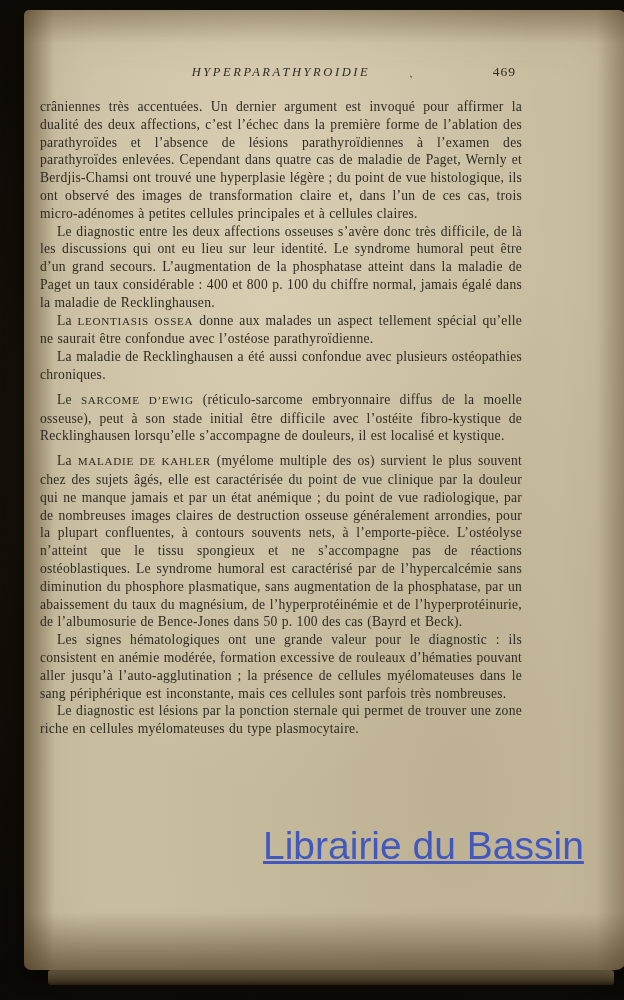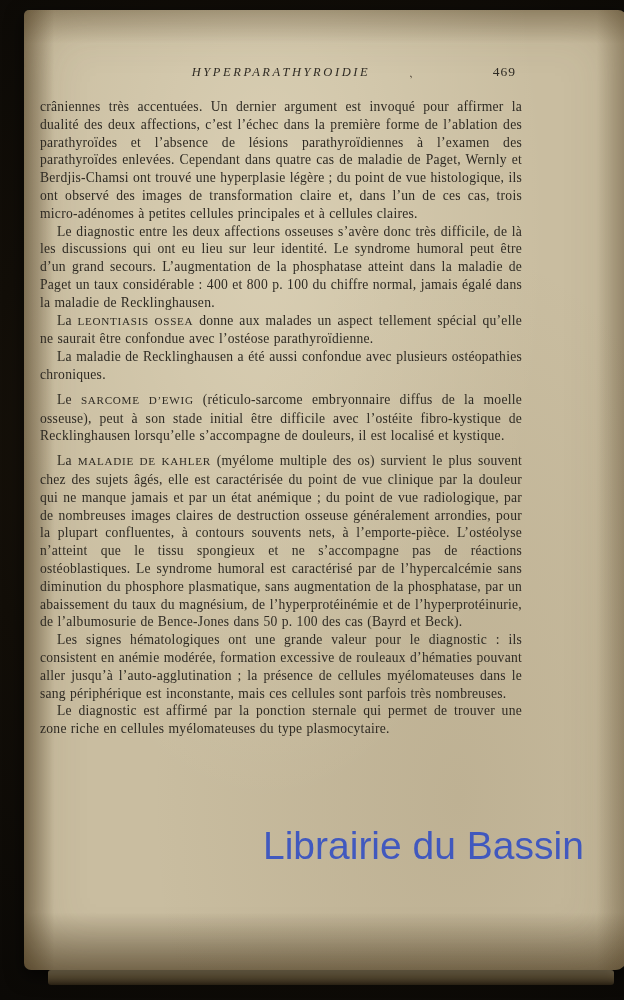--- a/index.html
+++ b/index.html
@@ -59,18 +59,18 @@
         <span class="page-num">469</span>
       </div>
       <div class="body" lang="fr">
           <p class="noindent"><span>crâniennes très accentuées. Un dernier argument est invoqué pour affirmer la dualité des deux affections, c’est l’échec dans la première forme de l’ablation des parathyroïdes et l’absence de lésions parathyroïdiennes à l’examen des parathyroïdes enlevées. Cependant dans quatre cas de maladie de Paget, Wernly et Berdjis-Chamsi ont trouvé une hyperplasie légère ; du point de vue histologique, ils ont observé des images de transformation claire et, dans l’un de ces cas, trois micro-adénomes à petites cellules principales et à cellules claires.</span></p>
           <p><span>Le diagnostic entre les deux affections osseuses s’avère donc très difficile, de là les discussions qui ont eu lieu sur leur identité. Le syndrome humoral peut être d’un grand secours. L’augmentation de la phosphatase atteint dans la maladie de Paget un taux considérable : 400 et 800 p. 100 du chiffre normal, jamais égalé dans la maladie de Recklinghausen.</span></p>
           <p><span>La </span><span class="sc">LEONTIASIS OSSEA</span><span> donne aux malades un aspect tellement spécial qu’elle ne saurait être confondue avec l’ostéose parathyroïdienne.</span></p>
           <p><span>La maladie de Recklinghausen a été aussi confondue avec plusieurs ostéopathies chroniques.</span></p>
           <p class="spaced"><span>Le </span><span class="sc">SARCOME D’EWIG</span><span> (réticulo-sarcome embryonnaire diffus de la moelle osseuse), peut à son stade initial être difficile avec l’ostéite fibro-kystique de Recklinghausen lorsqu’elle s’accompagne de douleurs, il est localisé et kystique.</span></p>
           <p class="spaced"><span>La </span><span class="sc">MALADIE DE KAHLER</span><span> (myélome multiple des os) survient le plus souvent chez des sujets âgés, elle est caractérisée du point de vue clinique par la douleur qui ne manque jamais et par un état anémique ; du point de vue radiologique, par de nombreuses images claires de destruction osseuse généralement arrondies, pour la plupart confluentes, à contours souvents nets, à l’emporte-pièce. L’ostéolyse n’atteint que le tissu spongieux et ne s’accompagne pas de réactions ostéoblastiques. Le syndrome humoral est caractérisé par de l’hypercalcémie sans diminution du phosphore plasmatique, sans augmentation de la phosphatase, par un abaissement du taux du magnésium, de l’hyperprotéinémie et de l’hyperprotéinurie, de l’albumosurie de Bence-Jones dans 50 p. 100 des cas (Bayrd et Beck).</span></p>
           <p><span>Les signes hématologiques ont une grande valeur pour le diagnostic : ils consistent en anémie modérée, formation excessive de rouleaux d’hématies pouvant aller jusqu’à l’auto-agglutination ; la présence de cellules myélomateuses dans le sang périphérique est inconstante, mais ces cellules sont parfois très nombreuses.</span></p>
-          <p><span>Le diagnostic est affirmé par la ponction sternale qui permet de trouver une zone riche en cellules myélomateuses du type plasmocytaire.</span></p>
+          <p><span>Le diagnostic est lésions par la ponction sternale qui permet de trouver une zone riche en cellules myélomateuses du type plasmocytaire.</span></p>
         </div>
     </div>
   </div>
-  <div class="watermark" style="color: rgb(43, 73, 198);">Librairie du Bassin</div>
+  <div class="watermark" style="color: rgb(43, 73, 198); text-decoration: underline;">Librairie du Bassin</div>
 </div>
 
 </body></html>

